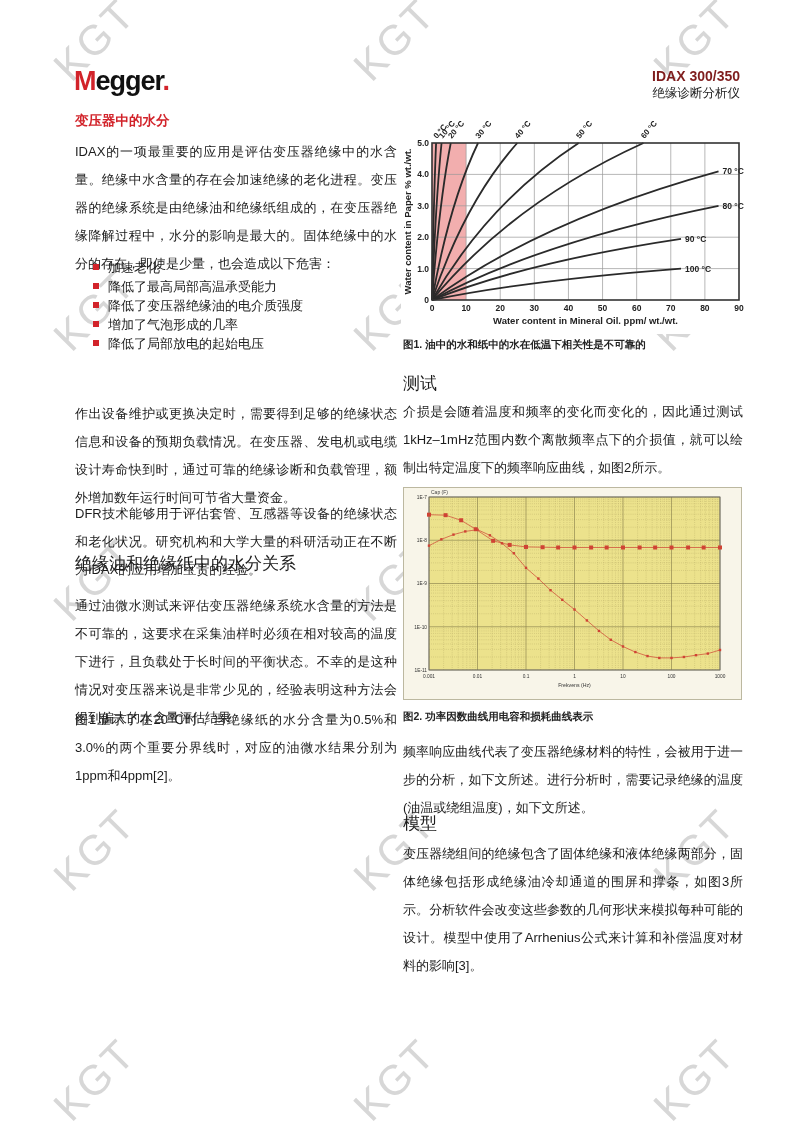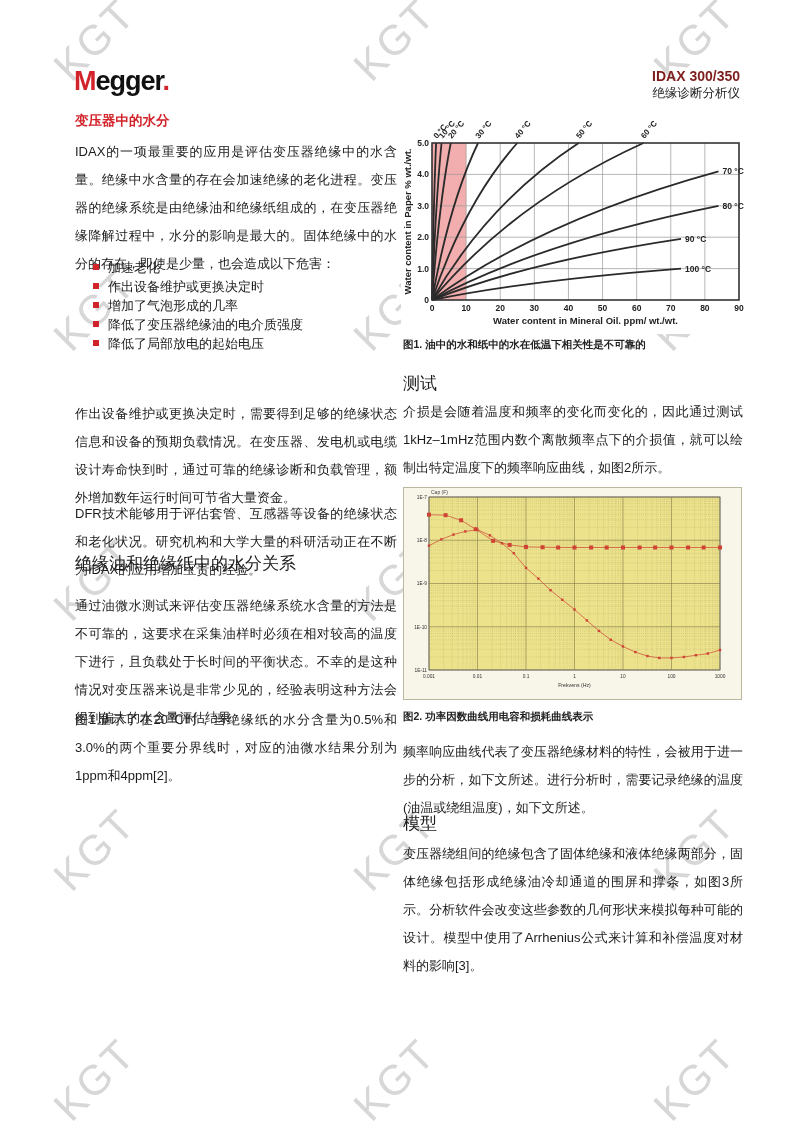--- a/index.html
+++ b/index.html
@@ -55,23 +55,23 @@
     <div class="abs logo"><span class="m" style="color: rgb(210, 35, 42);">M</span><span class="rest">egger</span><span class="m" style="color: rgb(210, 35, 42);">.</span></div>
     <div class="abs prod">
       <div class="prod-name" style="color: #7f1d1d;">IDAX 300/350</div>
       <div class="prod-sub">绝缘诊断分析仪</div>
     </div>
 
     <div class="abs sec-title" style="color: rgb(210, 35, 42);">变压器中的水分</div>
     <p class="abs body lcol" style="top:138px">IDAX的一项最重要的应用是评估变压器绝缘中的水含量。绝缘中水含量的存在会加速绝缘的老化进程。变压器的绝缘系统是由绝缘油和绝缘纸组成的，在变压器绝缘降解过程中，水分的影响是最大的。固体绝缘中的水分的存在，即使是少量，也会造成以下危害：</p>
     <ul class="abs hazards">
         <li>加速老化</li>
-        <li>作出设备维护或更换决定时</li>
+        <li>降低了最高局部高温承受能力</li>
+        <li>降低了变压器绝缘油的电介质强度</li>
         <li>增加了气泡形成的几率</li>
-        <li>降低了变压器绝缘油的电介质强度</li>
         <li>降低了局部放电的起始电压</li>
       </ul>
     <p class="abs body lcol" style="top:400px">作出设备维护或更换决定时，需要得到足够的绝缘状态信息和设备的预期负载情况。在变压器、发电机或电缆设计寿命快到时，通过可靠的绝缘诊断和负载管理，额外增加数年运行时间可节省大量资金。</p>
     <p class="abs body lcol" style="top:500px">DFR技术能够用于评估套管、互感器等设备的绝缘状态和老化状况。研究机构和大学大量的科研活动正在不断为IDAX的应用增加宝贵的经验。</p>
     <div class="abs heading lcol" style="top:552px">绝缘油和绝缘纸中的水分关系</div>
     <p class="abs body lcol" style="top:592px">通过油微水测试来评估变压器绝缘系统水含量的方法是不可靠的，这要求在采集油样时必须在相对较高的温度下进行，且负载处于长时间的平衡状态。不幸的是这种情况对变压器来说是非常少见的，经验表明这种方法会得到偏大的水含量评估结果。</p>
     <p class="abs body lcol" style="top:706px">图1显示了在20℃时，当绝缘纸的水分含量为0.5%和3.0%的两个重要分界线时，对应的油微水结果分别为1ppm和4ppm[2]。</p>
 
     <div class="abs figbox" style="left:401px;top:118px;width:344px;height:216px">
       <svg id="fig1-svg" width="344" height="216" viewBox="0 0 344 216">

